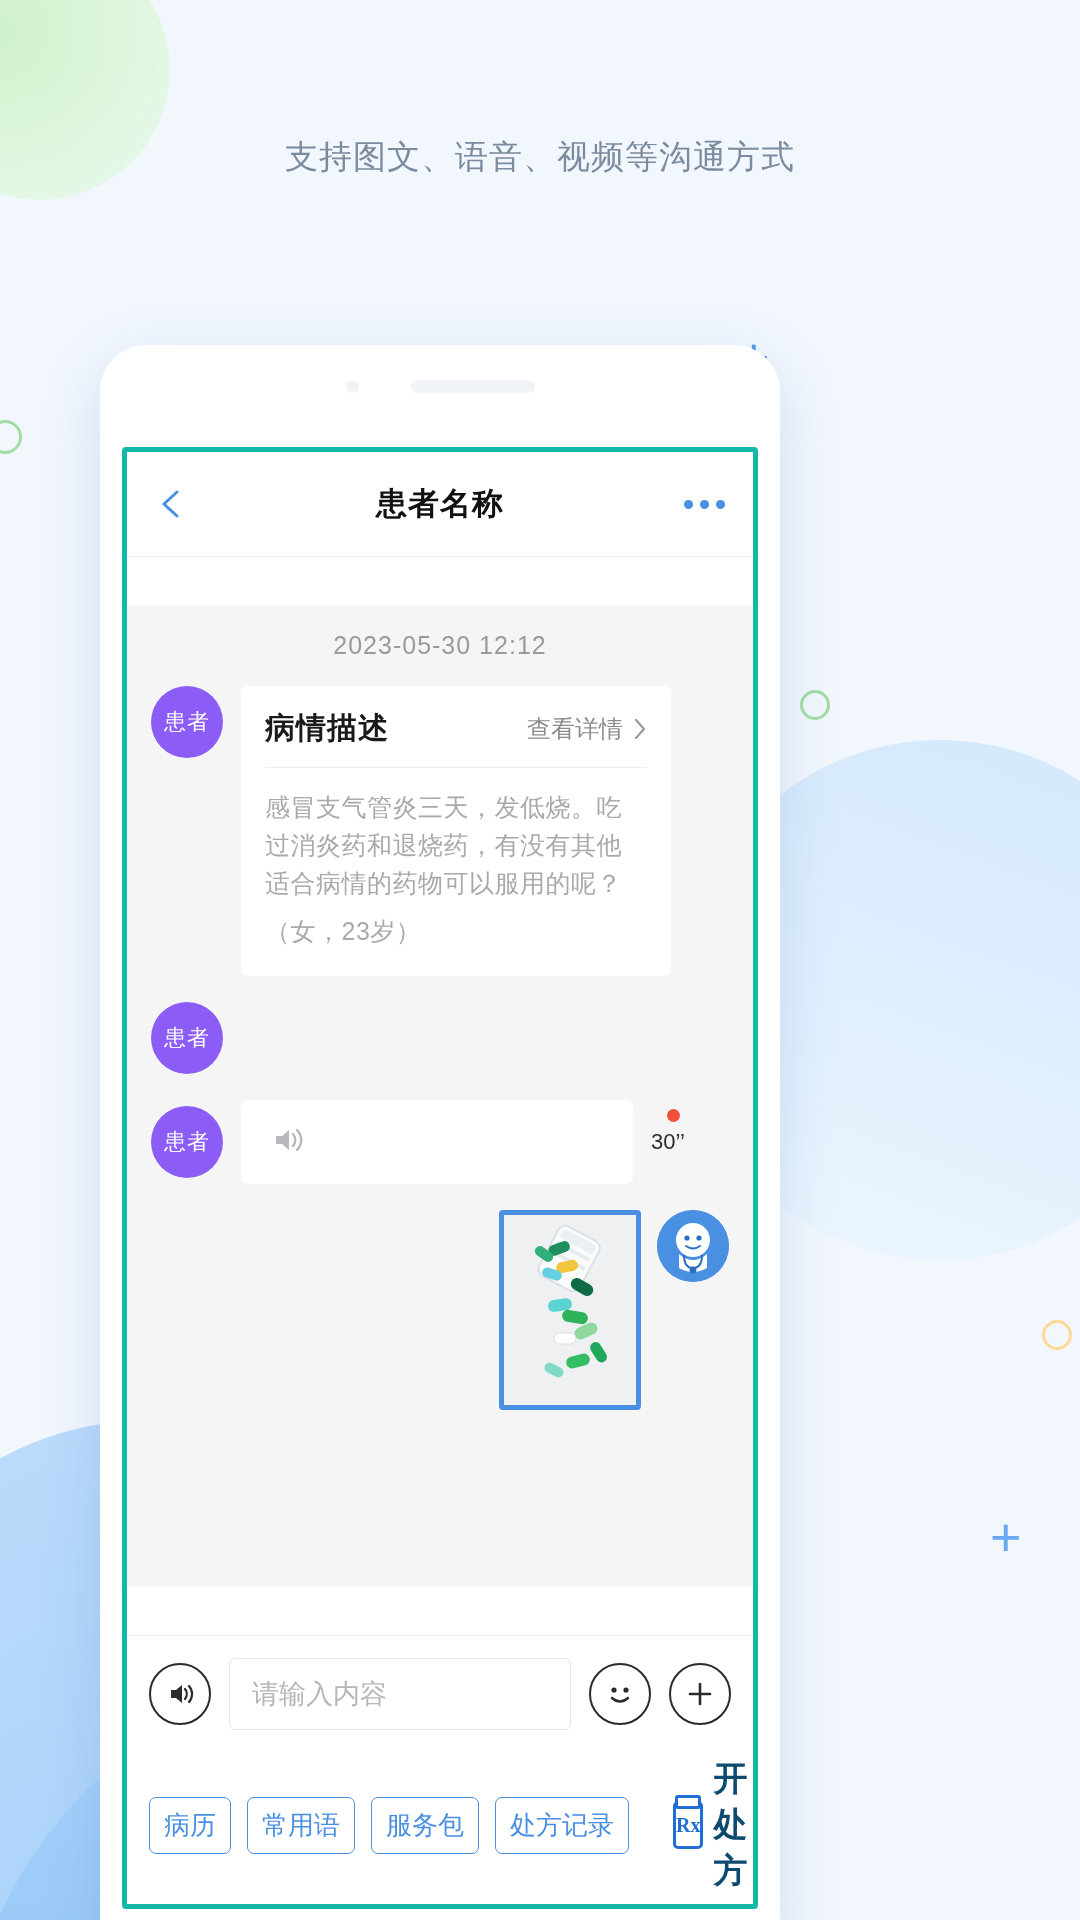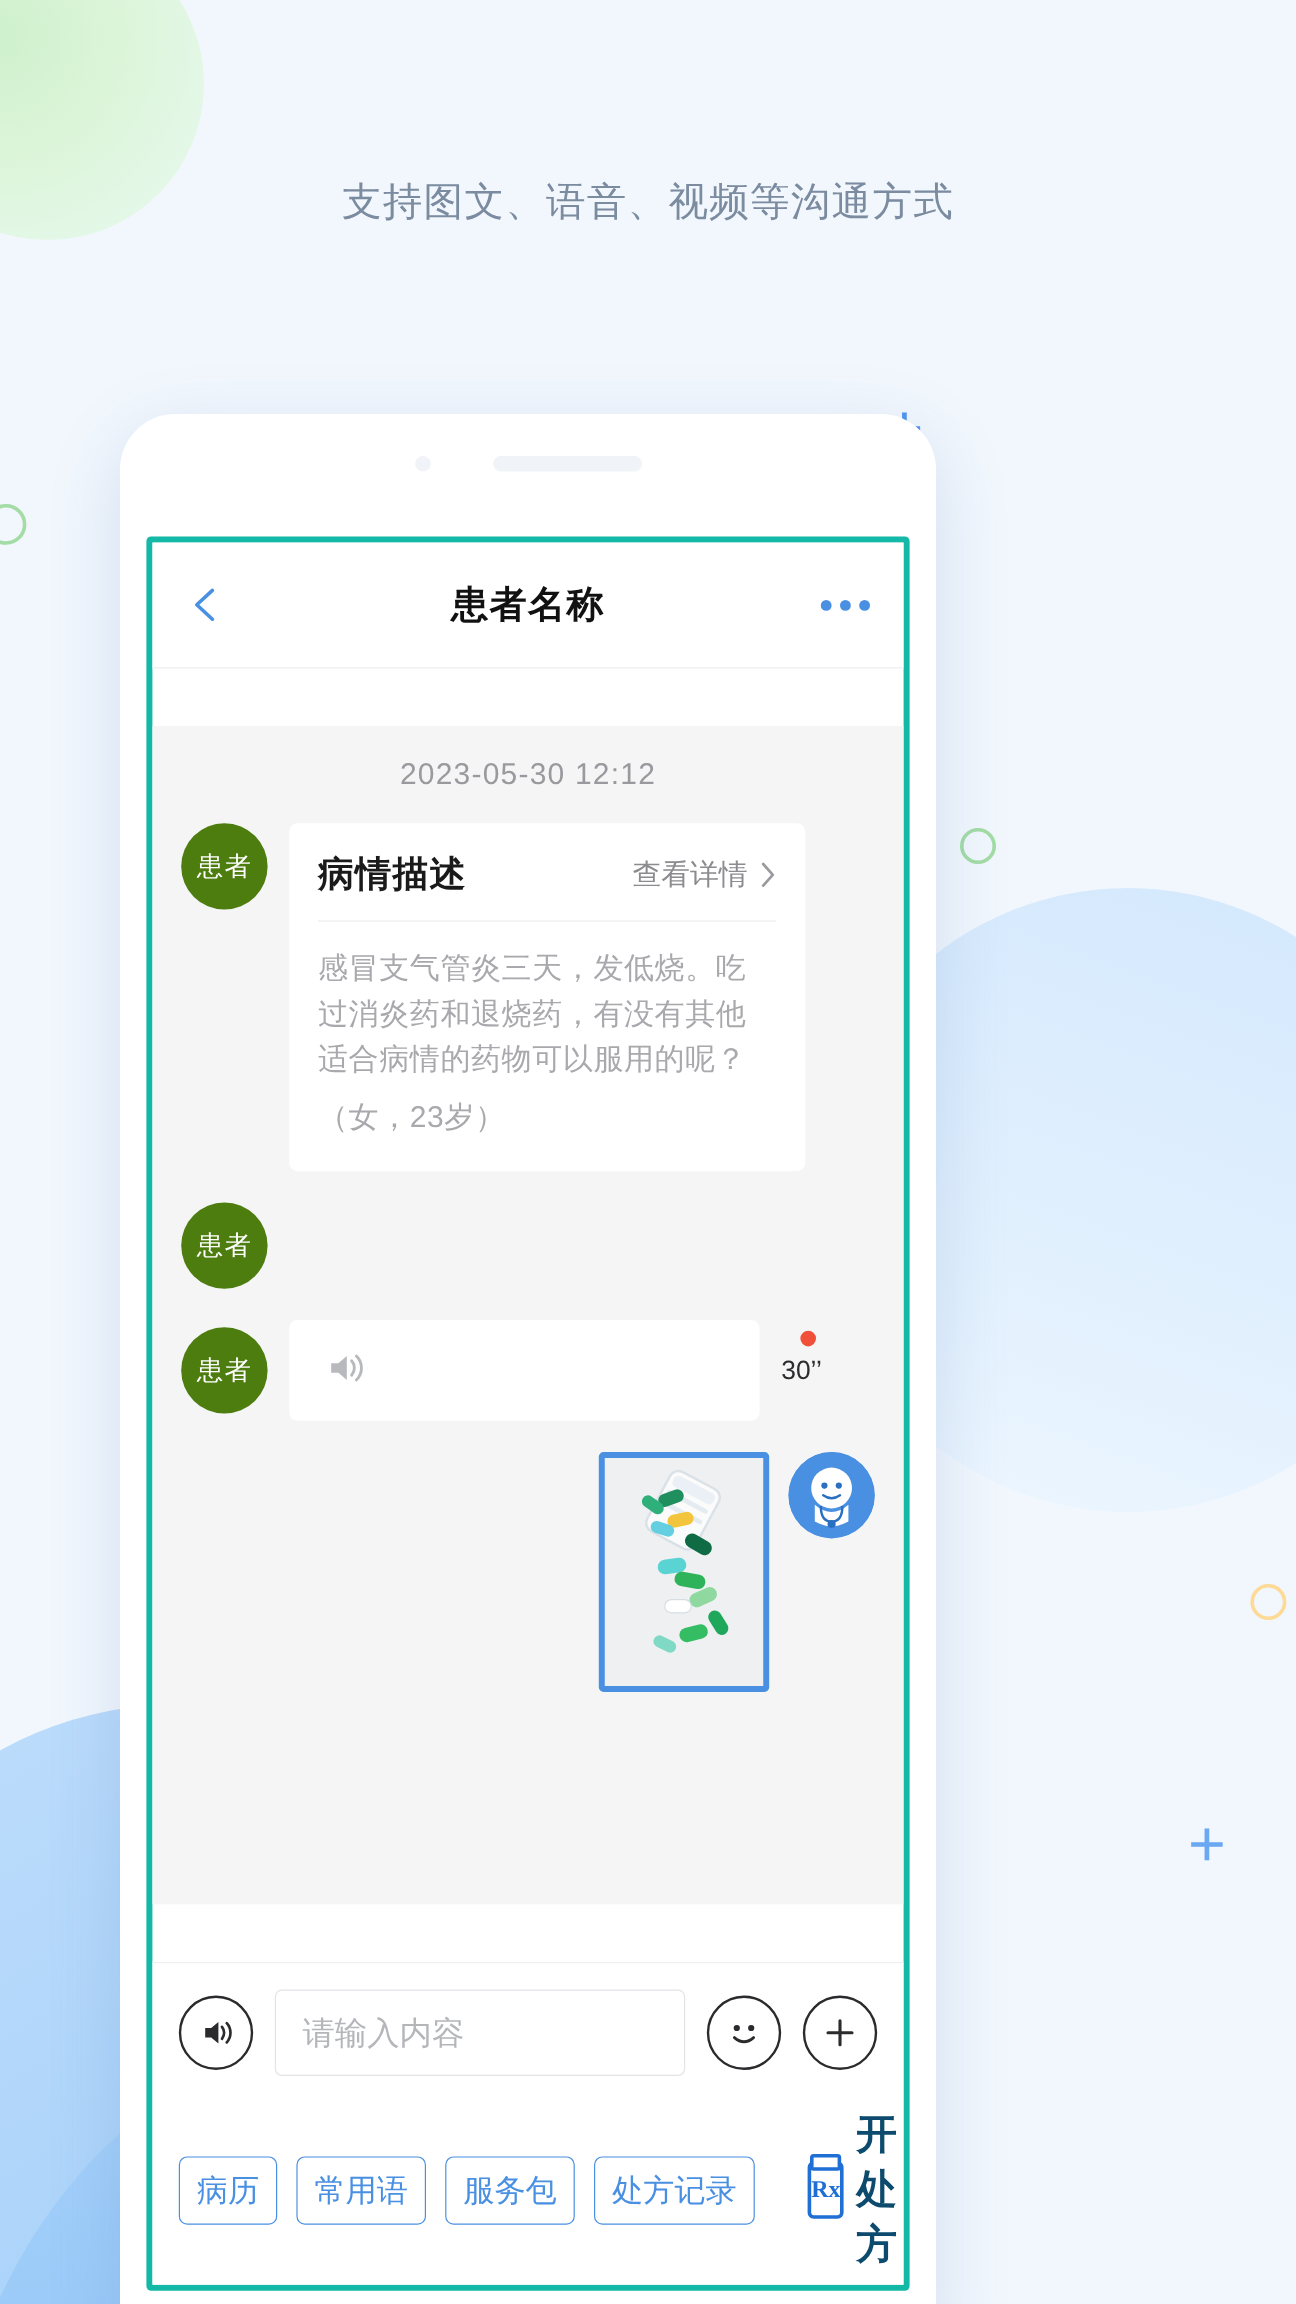--- a/index.html
+++ b/index.html
@@ -51,21 +51,21 @@
   .plus.p1 { left: 738px; top: 330px; font-size: 54px; }
   .plus.p2 { left: 990px; top: 1510px; font-size: 54px; color: #6aa8f2; }
 
   
   .hero { position: relative; z-index: 2; text-align: center; padding-top: 108px; }
   .hero-title {
     font-size: 72px; font-weight: 700; color: #111c2e;
     letter-spacing: 4px; line-height: 1.1;
   }
   .hero-sub {
-    margin-top: 38px; font-size: 33px; color: #7b8ba0;
+    margin-top: 27px; font-size: 33px; color: #7b8ba0;
     letter-spacing: 1px;
   }
 
   
   .phone {
     position: absolute; z-index: 2;
     left: 100px; top: 345px;
     width: 680px; height: 1600px;
     background: #ffffff;
     border-radius: 46px 46px 0 0;
@@ -113,21 +113,21 @@
     flex: 1 1 auto; background: #f5f5f6;
     padding: 26px 24px 20px 24px;
     overflow: hidden;
   }
   .ts { text-align: center; font-size: 25px; color: #9a9a9e; letter-spacing: 1px; margin-bottom: 26px; }
 
   .msg-row { display: flex; align-items: flex-start; margin-bottom: 26px; }
   .msg-row.right { justify-content: flex-end; }
   .avatar {
     width: 72px; height: 72px; border-radius: 50%;
-    background: #4d7c0f; color: #fff; flex: 0 0 72px;
+    background: #8b5cf6; color: #fff; flex: 0 0 72px;
     display: flex; align-items: center; justify-content: center;
     font-size: 22px; letter-spacing: 1px;
   }
   .avatar.doctor {
     background: #4a90e2; position: relative; overflow: hidden;
   }
 
   .bubble {
     margin-left: 18px; background: #fff; border-radius: 7px;
     max-width: 430px;

